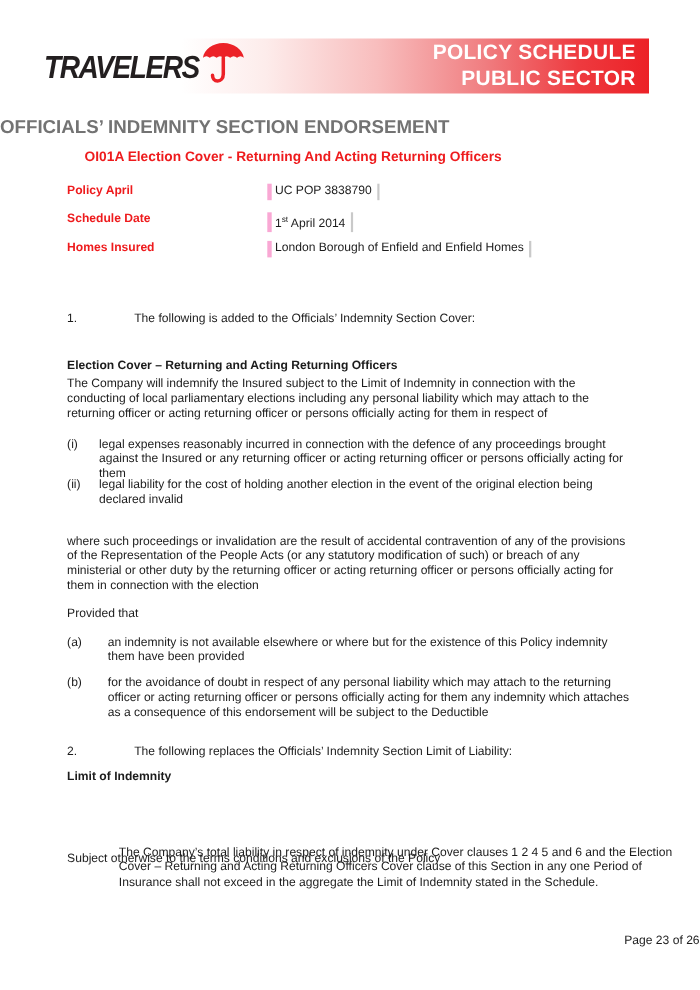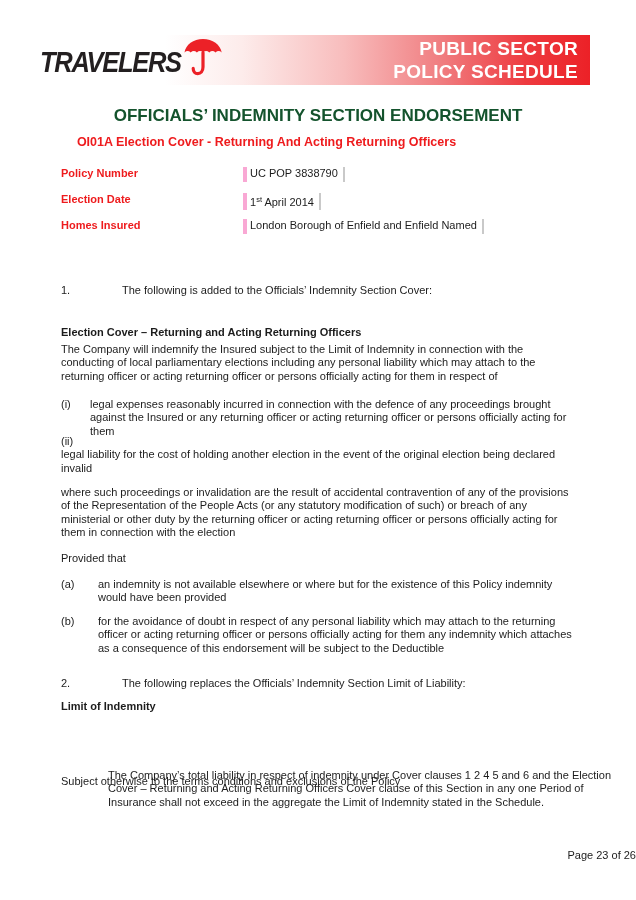--- a/index.html
+++ b/index.html
@@ -18,22 +18,22 @@
   .banner-line { color:#ffffff; font-weight:bold; font-size:19px; line-height:22.5px; letter-spacing:.3px; }
   .logo { position:absolute; left:40px; top:0; width:200px; height:57px; }
   .logo-text {
     position:absolute; left:0; top:13px; margin:0; color:#231f20;
     font-size:29px; line-height:29px; font-weight:bold; font-style:italic;
     letter-spacing:-1.5px; transform:scaleX(.88); transform-origin:left center; white-space:nowrap;
   }
   .umbrella { position:absolute; left:142px; top:1px; }
   
   .doc-title {
-    position:absolute; top:106px; left:0; width:636px; margin:0; text-align:center;
-    color:#14532d; font-size:17px; line-height:20px; font-weight:bold;
+    position:absolute; top:106px; left:0; width:636px; margin:0; 
+    color:#737373; font-size:17px; line-height:20px; font-weight:bold;
   }
   .doc-subtitle {
     position:absolute; top:135px; left:0; width:533px; margin:0; text-align:center;
     color:#ee1b1d; font-size:12.5px; line-height:15px; font-weight:bold;
   }
   
   .fields { position:absolute; top:167px; left:61px; width:517px; }
   .field-row { display:flex; height:26px; align-items:flex-start; }
   .field-label { width:182px; flex:none; color:#ee1b1d; font-weight:bold; }
   .field-value-box {
@@ -52,79 +52,79 @@
   
   .footer { position:absolute; top:849px; left:0; width:636px; text-align:right; }
 </style>
 </head>
 <body>
 
 <div class="page">
 
   <div class="doc-header">
     <div class="banner">
+      <div class="banner-line">POLICY SCHEDULE</div>
       <div class="banner-line">PUBLIC SECTOR</div>
-      <div class="banner-line">POLICY SCHEDULE</div>
     </div>
     <div class="logo">
       <p class="logo-text">TRAVELERS</p>
       <span class="umbrella">
         <svg width="42" height="42" viewBox="0 0 42 42" aria-hidden="true">
           <path d="M21,3 C11.5,3 3.5,8.8 2.5,16.5 Q5.6,13.6 8.7,16.5 Q11.8,13.6 14.9,16.5 Q18,13.6 21.1,16.5 Q24.2,13.6 27.3,16.5 Q30.4,13.6 33.5,16.5 Q36.6,13.6 39.7,16.5 C38.6,8.8 30.5,3 21,3 Z" fill="#EC2127"></path>
           <path d="M21,16.5 L21,31 C21,35.5 18.5,37.6 15.8,37.6 C13,37.6 11.2,35.4 11.2,32.4" fill="none" stroke="#EC2127" stroke-width="3.2" stroke-linecap="round"></path>
         </svg>
       </span>
     </div>
   </div>
 
   <h1 class="doc-title">OFFICIALS’ INDEMNITY SECTION ENDORSEMENT</h1>
   <h2 class="doc-subtitle">OI01A Election Cover - Returning And Acting Returning Officers</h2>
 
   <div class="fields">
     <div class="field-row">
-      <span class="field-label">Policy Number</span>
+      <span class="field-label">Policy April</span>
       <span class="field-value-box">UC POP 3838790</span>
     </div>
     <div class="field-row">
-      <span class="field-label">Election Date</span>
+      <span class="field-label">Schedule Date</span>
       <span class="field-value-box"><span>1</span><span class="sup">st</span><span> April 2014</span></span>
     </div>
     <div class="field-row">
       <span class="field-label">Homes Insured</span>
-      <span class="field-value-box">London Borough of Enfield and Enfield Named</span>
+      <span class="field-value-box">London Borough of Enfield and Enfield Homes</span>
     </div>
   </div>
 
 
   <div class="blk li" style="top:284px;">
     <span class="n1">1.</span>
     <span class="li-text">The following is added to the Officials’ Indemnity Section Cover:</span>
   </div>
 
   <p class="blk b-bold" style="top:326px;">Election Cover – Returning and Acting Returning Officers</p>
 
   <p class="blk" style="top:343px;">The Company will indemnify the Insured subject to the Limit of Indemnity in connection with the conducting of local parliamentary elections including any personal liability which may attach to the returning officer or acting returning officer or persons officially acting for them in respect of</p>
 
   <div class="blk li" style="top:398px;">
     <span class="n2">(i)</span>
     <span class="li-text">legal expenses reasonably incurred in connection with the defence of any proceedings brought against the Insured or any returning officer or acting returning officer or persons officially acting for them</span>
   </div>
 
-  <div class="blk li" style="top:435px;flex-direction:column;">
+  <div class="blk li" style="top:435px;">
     <span class="n2">(ii)</span>
     <span class="li-text">legal liability for the cost of holding another election in the event of the original election being declared invalid</span>
   </div>
 
   <p class="blk" style="top:486px;">where such proceedings or invalidation are the result of accidental contravention of any of the provisions of the Representation of the People Acts (or any statutory modification of such) or breach of any ministerial or other duty by the returning officer or acting returning officer or persons officially acting for them in connection with the election</p>
 
   <p class="blk" style="top:552px;">Provided that</p>
 
   <div class="blk li" style="top:578px;">
     <span class="n3">(a)</span>
-    <span class="li-text">an indemnity is not available elsewhere or where but for the existence of this Policy indemnity would have been provided</span>
+    <span class="li-text">an indemnity is not available elsewhere or where but for the existence of this Policy indemnity them have been provided</span>
   </div>
 
   <div class="blk li" style="top:615px;">
     <span class="n3">(b)</span>
     <span class="li-text">for the avoidance of doubt in respect of any personal liability which may attach to the returning officer or acting returning officer or persons officially acting for them any indemnity which attaches as a consequence of this endorsement will be subject to the Deductible</span>
   </div>
 
   <div class="blk li" style="top:677px;">
     <span class="n1">2.</span>
     <span class="li-text">The following replaces the Officials’ Indemnity Section Limit of Liability:</span>

